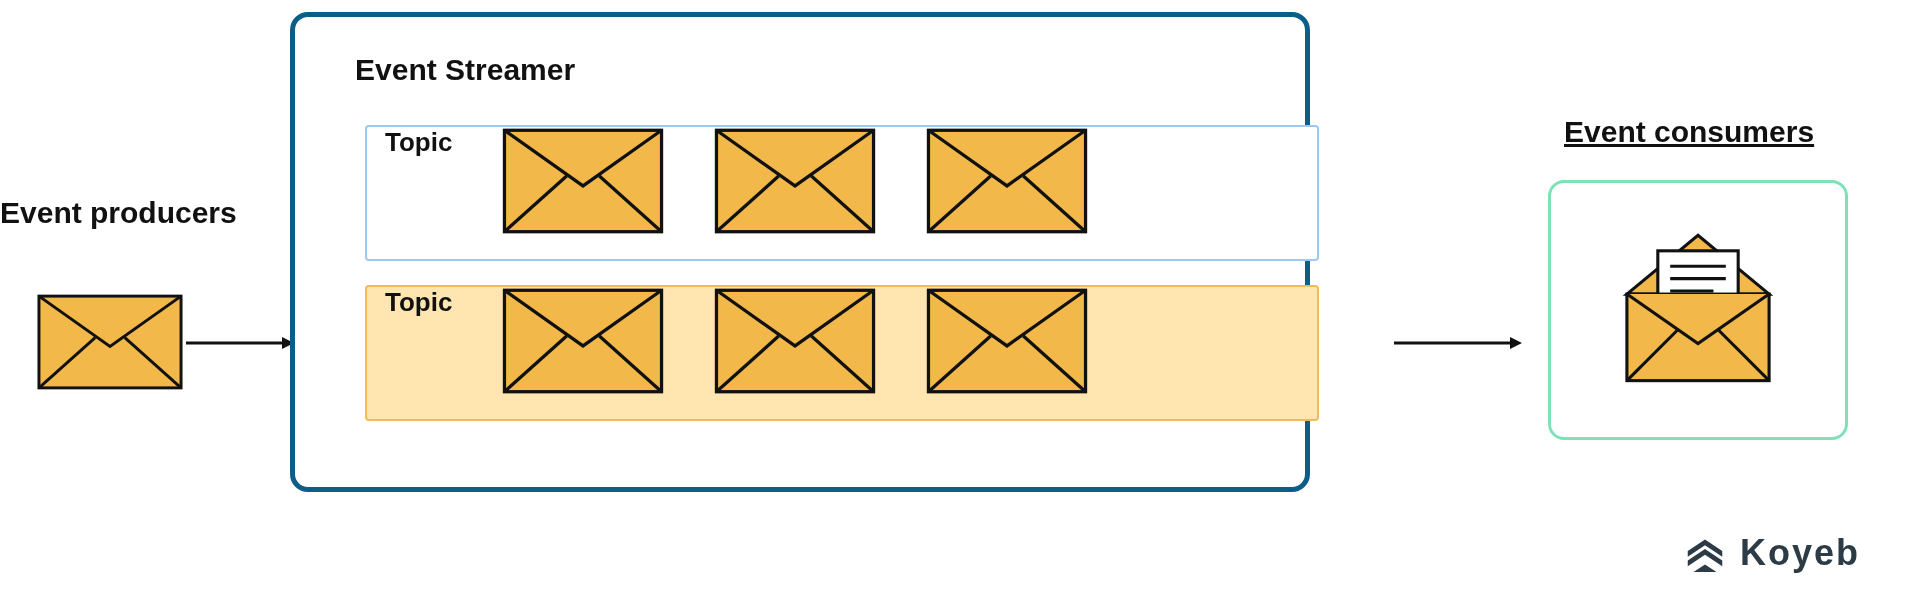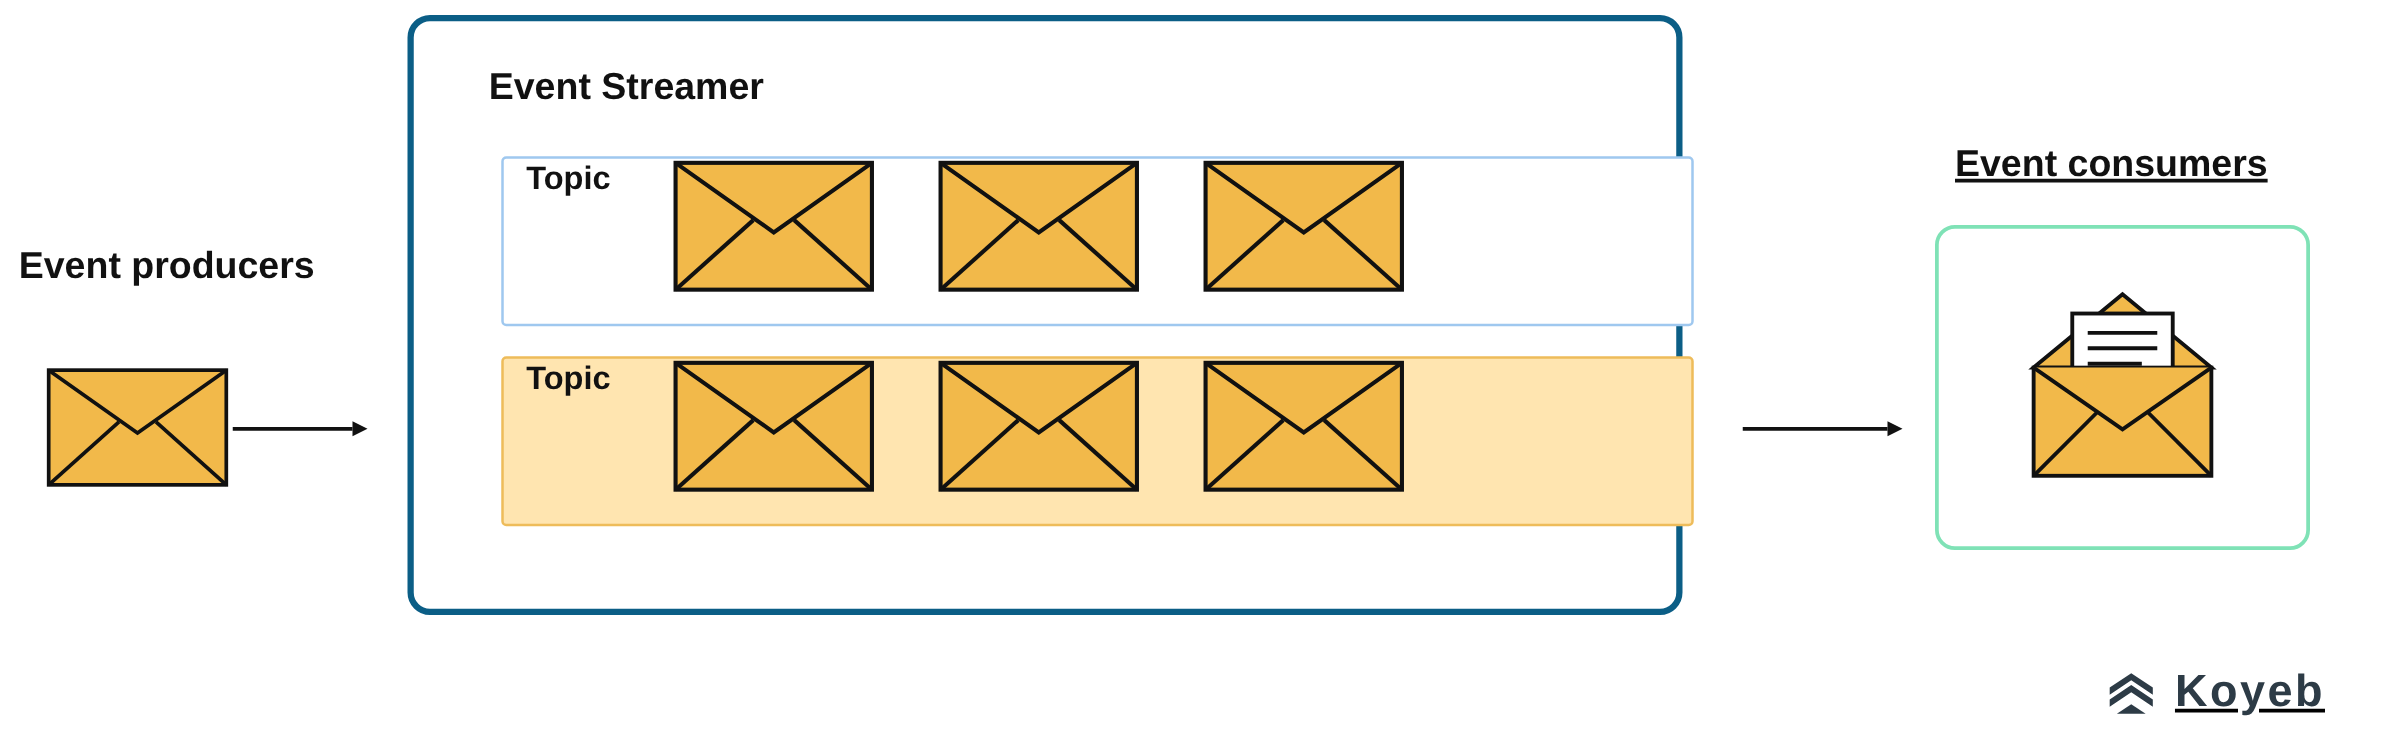--- a/index.html
+++ b/index.html
@@ -10,37 +10,36 @@
     font-family: -apple-system, BlinkMacSystemFont, "Segoe UI", Helvetica, Arial, sans-serif;
     position: relative;
     overflow: hidden;
   }
   .stage { position: relative; width: 1920px; height: 600px; }
 
   
   .producers-label {
     position: absolute;
     left: 0; top: 196px;
-    font-size: 30px; font-weight: 700; color: #111; padding-left: 15px;
+    font-size: 30px; font-weight: 700; color: #111;
   }
   .producer-envelope {
     position: absolute;
     left: 36px; top: 292px;
     width: 148px; height: 100px;
   }
 
   
   .streamer {
     position: absolute;
     left: 290px; top: 12px;
     width: 1020px; height: 480px;
     border: 5px solid #0b5e86;
     border-radius: 18px;
     background: #ffffff;
-    margin-left: 36px;
   }
   .streamer-title {
     position: absolute;
     left: 60px; top: 36px;
     font-size: 30px; font-weight: 700; color: #111;
   }
   .topic {
     position: absolute;
     left: 70px; width: 954px; height: 136px;
     border-radius: 4px;
@@ -86,21 +85,21 @@
     border-radius: 16px;
     background: #ffffff;
     display: flex; align-items: center; justify-content: center;
   }
   .consumer-box svg { width: 200px; height: 170px; }
 
   
   .brand {
     position: absolute;
     right: 60px; bottom: 22px;
-    display: flex; align-items: center; gap: 12px; text-decoration: underline;
+    display: flex; align-items: center; gap: 12px;
   }
   .brand-text {
     font-size: 36px; font-weight: 600; color: #2d3b46;
     letter-spacing: 2px;
   }
   .brand svg { width: 46px; height: 46px; }
 </style>
 </head>
 <body>
 <div class="stage">

